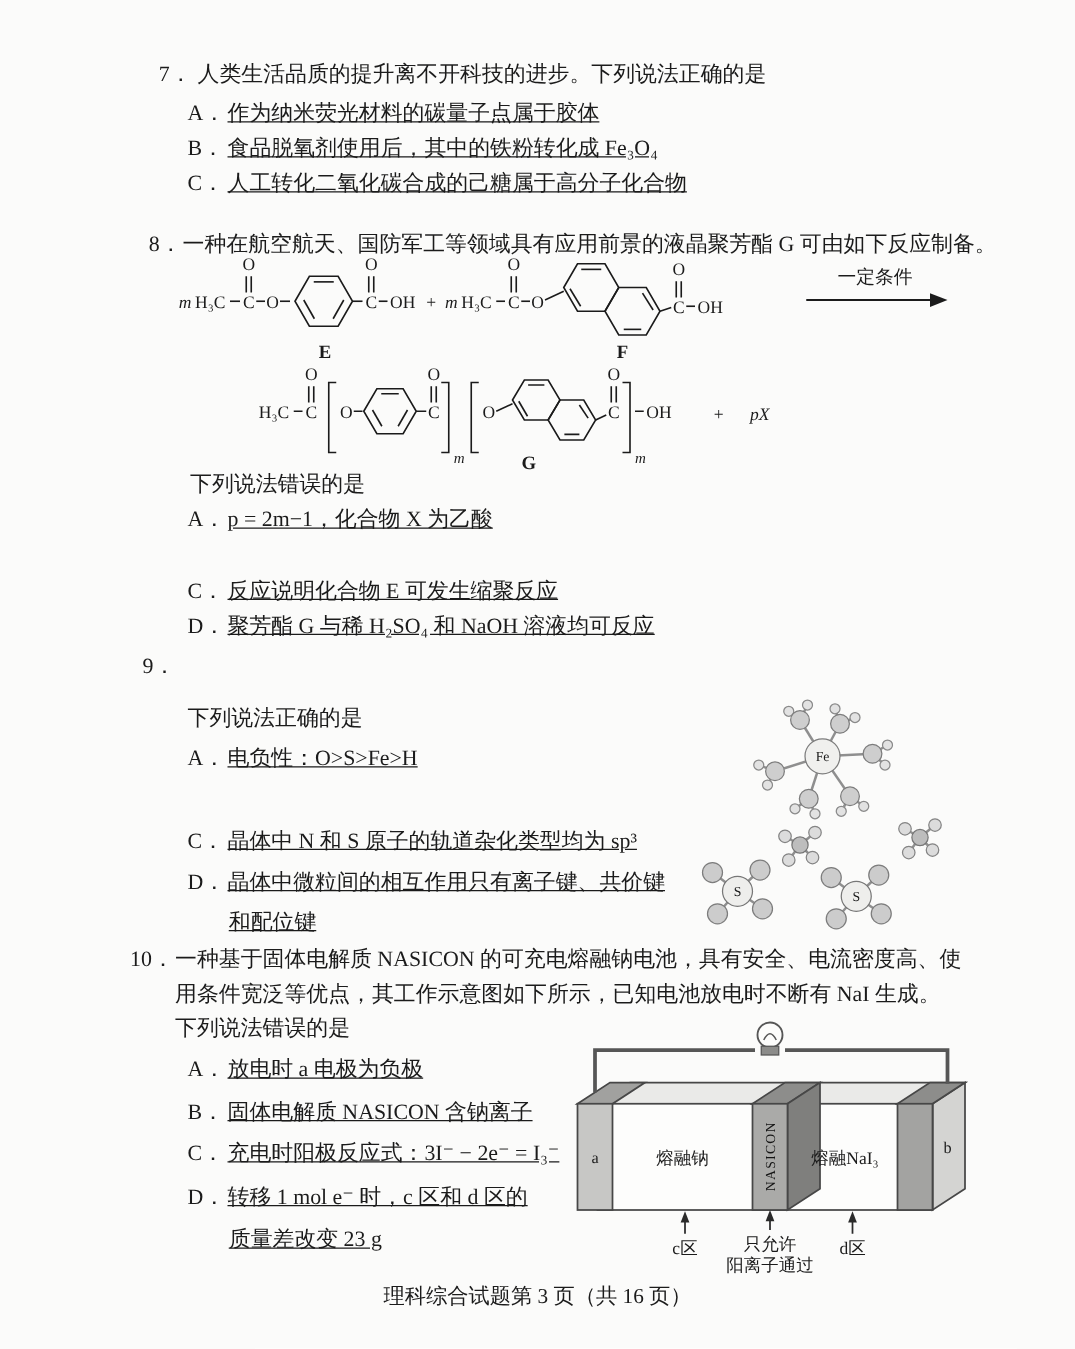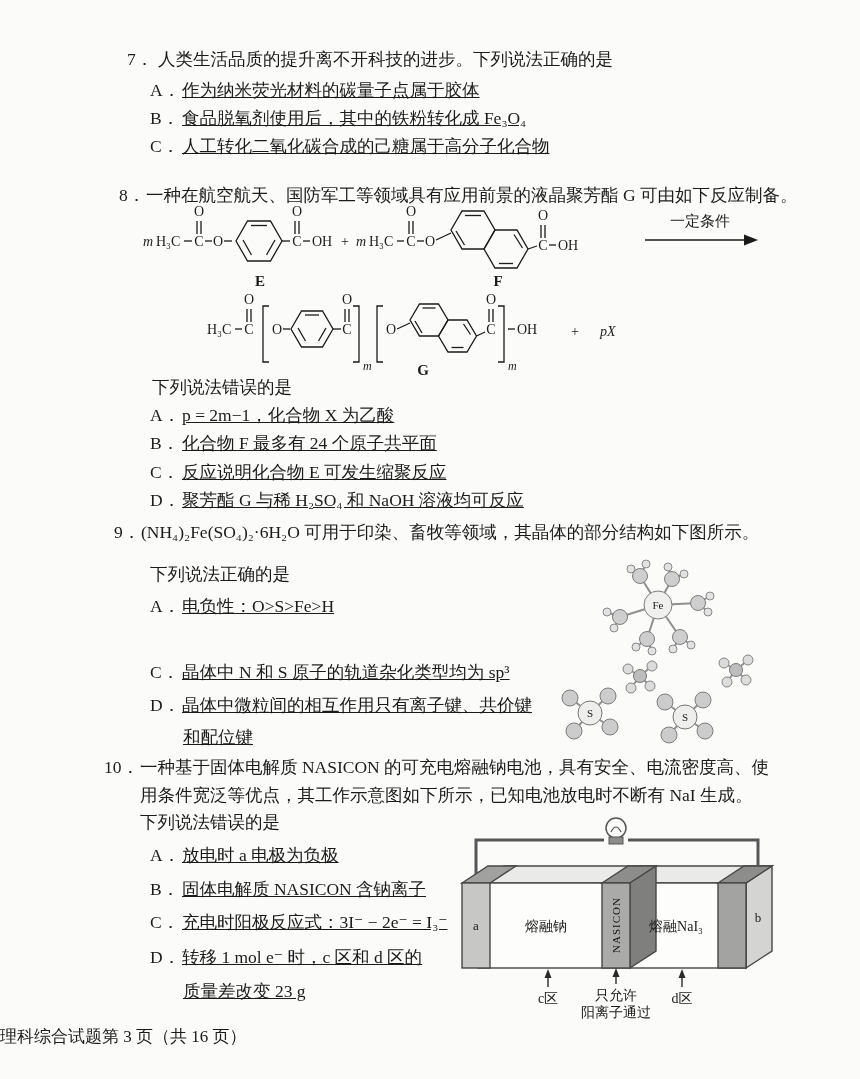--- a/index.html
+++ b/index.html
@@ -5,21 +5,21 @@
   html,body{margin:0;padding:0;background:#ffffff;}
   .page{
     position:relative;width:860px;height:1079px;overflow:hidden;
     background:#fbfbfa;color:#1b1b1b;
     font-family:"Liberation Serif","DejaVu Serif",serif;
   }
   .t{position:absolute;white-space:nowrap;font-size:17.5px;line-height:1.3;}
   .opt{position:absolute;white-space:nowrap;font-size:17.5px;text-decoration:underline;}
   .opt .ol{display:inline-block;min-width:32px;}
   .abs{position:absolute;}
-  .footer{position:absolute;left:0;width:860px;font-size:17px;}
+  .footer{position:absolute;left:0;width:860px;text-align:center;font-size:17px;}
   svg text{font-family:"Liberation Serif","DejaVu Serif",serif;fill:#1b1b1b;font-size:14px;}
   svg .it{font-style:italic;}
   svg .bd{font-weight:bold;font-size:15px;}
   svg .sm{font-size:12px;}
   svg .bond{stroke:#1b1b1b;stroke-width:1.3;fill:none;}
   svg .wire{stroke:#565656;stroke-width:3;fill:none;}
   svg .frame{stroke:#474747;stroke-width:1.4;}
   svg .ball-bond{stroke:#8f8f8f;stroke-width:2;fill:none;}
   svg .arrowline{stroke:#2a2a2a;stroke-width:1.4;fill:none;}
 </style>
@@ -137,26 +137,24 @@
       <line class="bond" x1="303" y1="45" x2="310" y2="45"></line>
       <text x="312" y="50">OH</text>
       <text x="218" y="91" class="bd" text-anchor="middle">G</text>
     </g>
     <text x="370" y="52" text-anchor="middle">+</text>
     <text x="395" y="52" class="it">pX</text>
   </svg>
 
   <div class="t" style="left:152px;top:376px">下列说法错误的是</div>
   <div class="opt" style="left:150px;top:403px"><span class="ol">A．</span><span>p = 2m−1，化合物 X 为乙酸</span></div>
-  <div class="opt" style="left:150px;top:431px"><span class="ol">B．</span><span>化合物 F 最多有 24 个原子共平面</span></div>
   <div class="opt" style="left:150px;top:488px"><span class="ol">D．</span><span>聚芳酯 G 与稀 H₂SO₄ 和 NaOH 溶液均可反应</span></div>
   <div class="opt" style="left:150px;top:460px"><span class="ol">C．</span><span>反应说明化合物 E 可发生缩聚反应</span></div>
 
   <div class="t" style="left:114px;top:521px">9．</div>
-  <div class="t" style="left:141px;top:521px">(NH₄)₂Fe(SO₄)₂·6H₂O 可用于印染、畜牧等领域，其晶体的部分结构如下图所示。</div>
   <div class="t" style="left:150px;top:563px">下列说法正确的是</div>
   <div class="opt" style="left:150px;top:594px"><span class="ol">A．</span><span>电负性：O&gt;S&gt;Fe&gt;H</span></div>
   <div class="opt" style="left:150px;top:660px"><span class="ol">C．</span><span>晶体中 N 和 S 原子的轨道杂化类型均为 sp³</span></div>
   <div class="opt" style="left:150px;top:693px"><span class="ol">D．</span><span>晶体中微粒间的相互作用只有离子键、共价键</span></div>
   <div class="opt" style="left:183px;top:725px"><span>和配位键</span></div>
 
   <svg class="abs" style="left:540px;top:550px" width="300" height="195" viewBox="0 0 300 195">
     <g>
       <line class="ball-bond" x1="118" y1="55" x2="100" y2="26"></line>
       <line class="ball-bond" x1="118" y1="55" x2="132" y2="29"></line>

